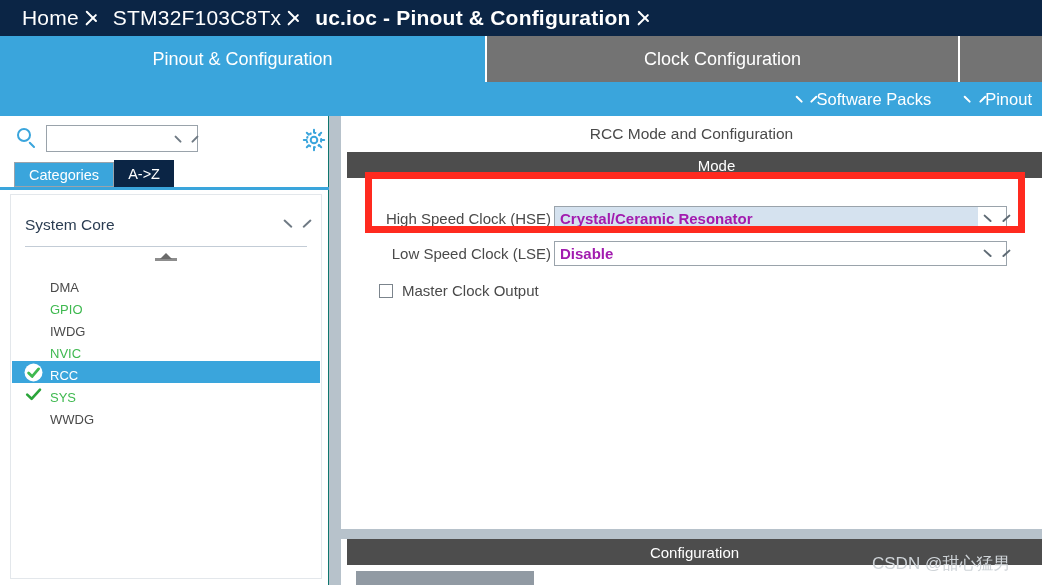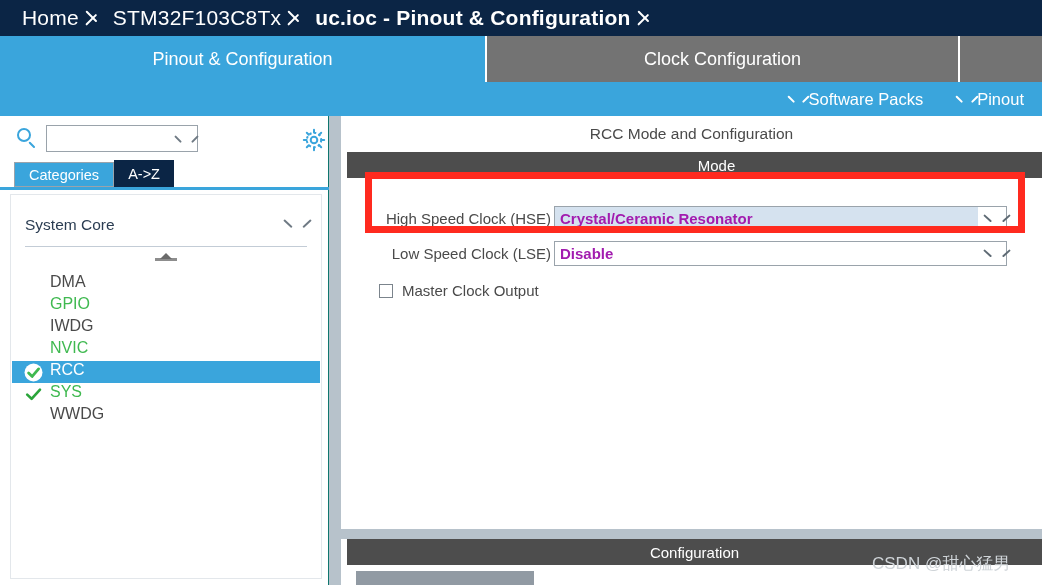--- a/index.html
+++ b/index.html
@@ -56,21 +56,21 @@
   .subbar {
     position: absolute; left: 0; top: 82px; width: 1042px; height: 34px;
     background: #3aa5dc;
     display: flex; align-items: center; justify-content: flex-end;
   }
   .subbar-item {
     color: #ffffff; font-size: 16.5px;
     display: flex; align-items: center; gap: 8px;
     margin-right: 34px; white-space: nowrap;
   }
-  .subbar-item:last-child { margin-right: 18px; }
+  .subbar-item:last-child { margin-right: 10px; }
   .chev-down {
     width: 12px; height: 12px; position: relative; flex: none;
   }
   .chev-down::before, .chev-down::after {
     content: ""; position: absolute; top: 2px; width: 9px; height: 2px;
     background: #ffffff; border-radius: 1px;
   }
   .chev-down::before { left: -1px; transform: rotate(45deg); transform-origin: left center; }
   .chev-down::after  { left: 11.5px; transform: rotate(-45deg); transform-origin: right center; }
 
@@ -169,22 +169,22 @@
     background: #8d8d8d;
   }
   .collapse-handle .glyph::after {
     content: ""; position: absolute; left: 5px; top: 0; width: 0; height: 0;
     border-left: 6px solid transparent; border-right: 6px solid transparent;
     border-bottom: 6px solid #6b6b6b;
   }
 
   .per-item {
     height: 22px; margin: 0 1px; padding-left: 38px;
-    display: flex; align-items: flex-start; position: relative;
-    font-size: 16px; color: #4a4a4a;
+    display: flex; align-items: flex-end; position: relative;
+    font-size: 13px; color: #4a4a4a;
   }
   .per-item.green { color: #3fb950; }
   .per-item.selected { background: #3aa5dc; color: #ffffff; }
   .per-item .mark { position: absolute; left: 12px; top: 2px; width: 19px; height: 19px; }
 
   
   .sb-scroll {
     position: absolute; left: 329px; top: 116px; width: 12px; height: 469px;
     background: #dfe4e8;
   }

